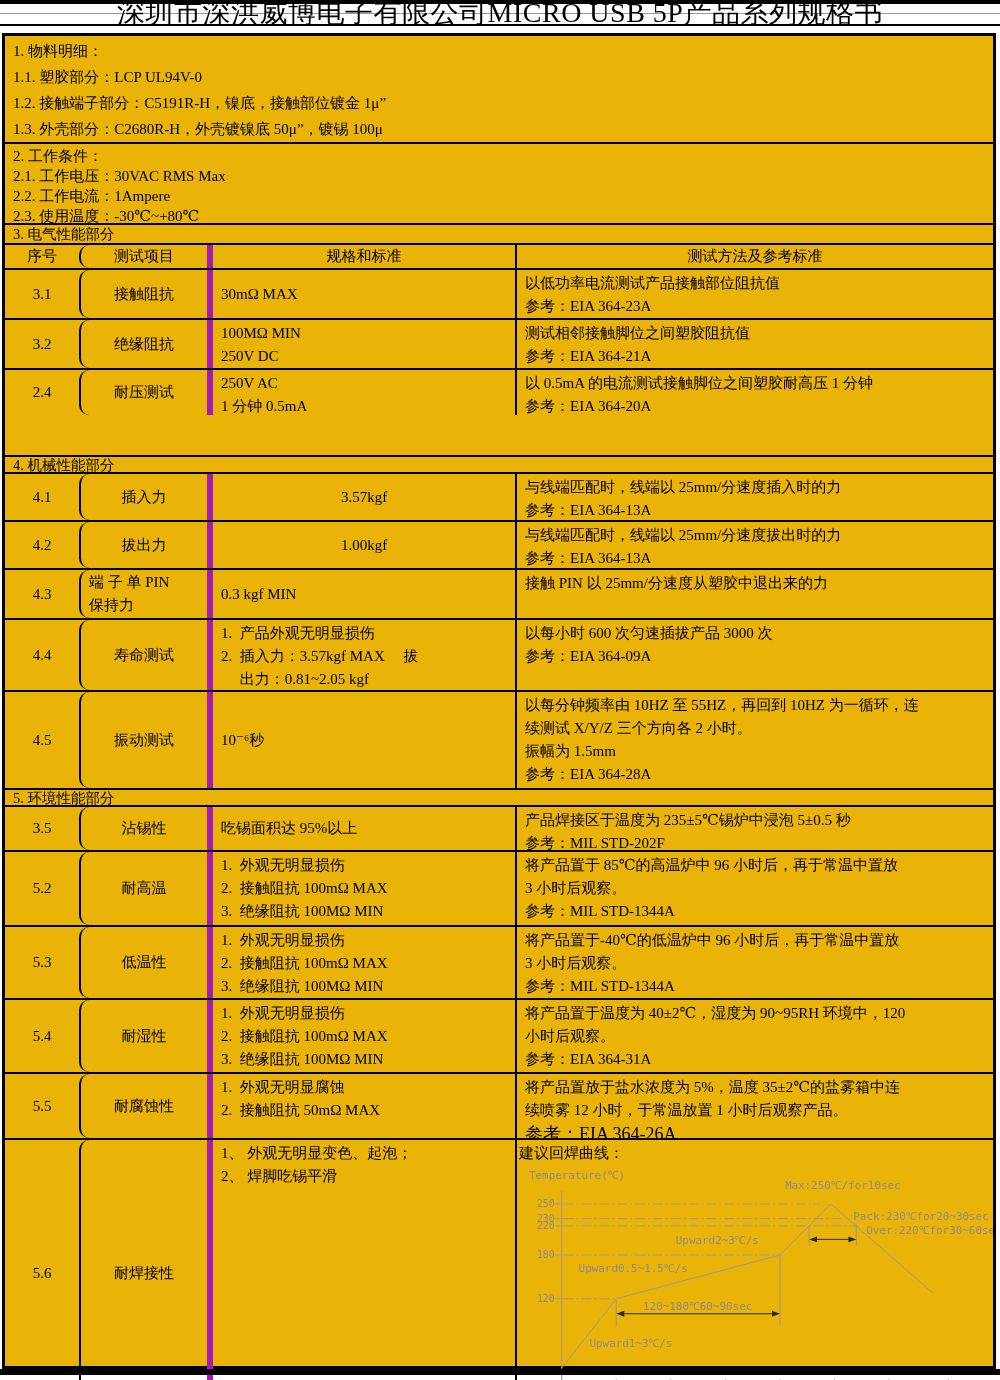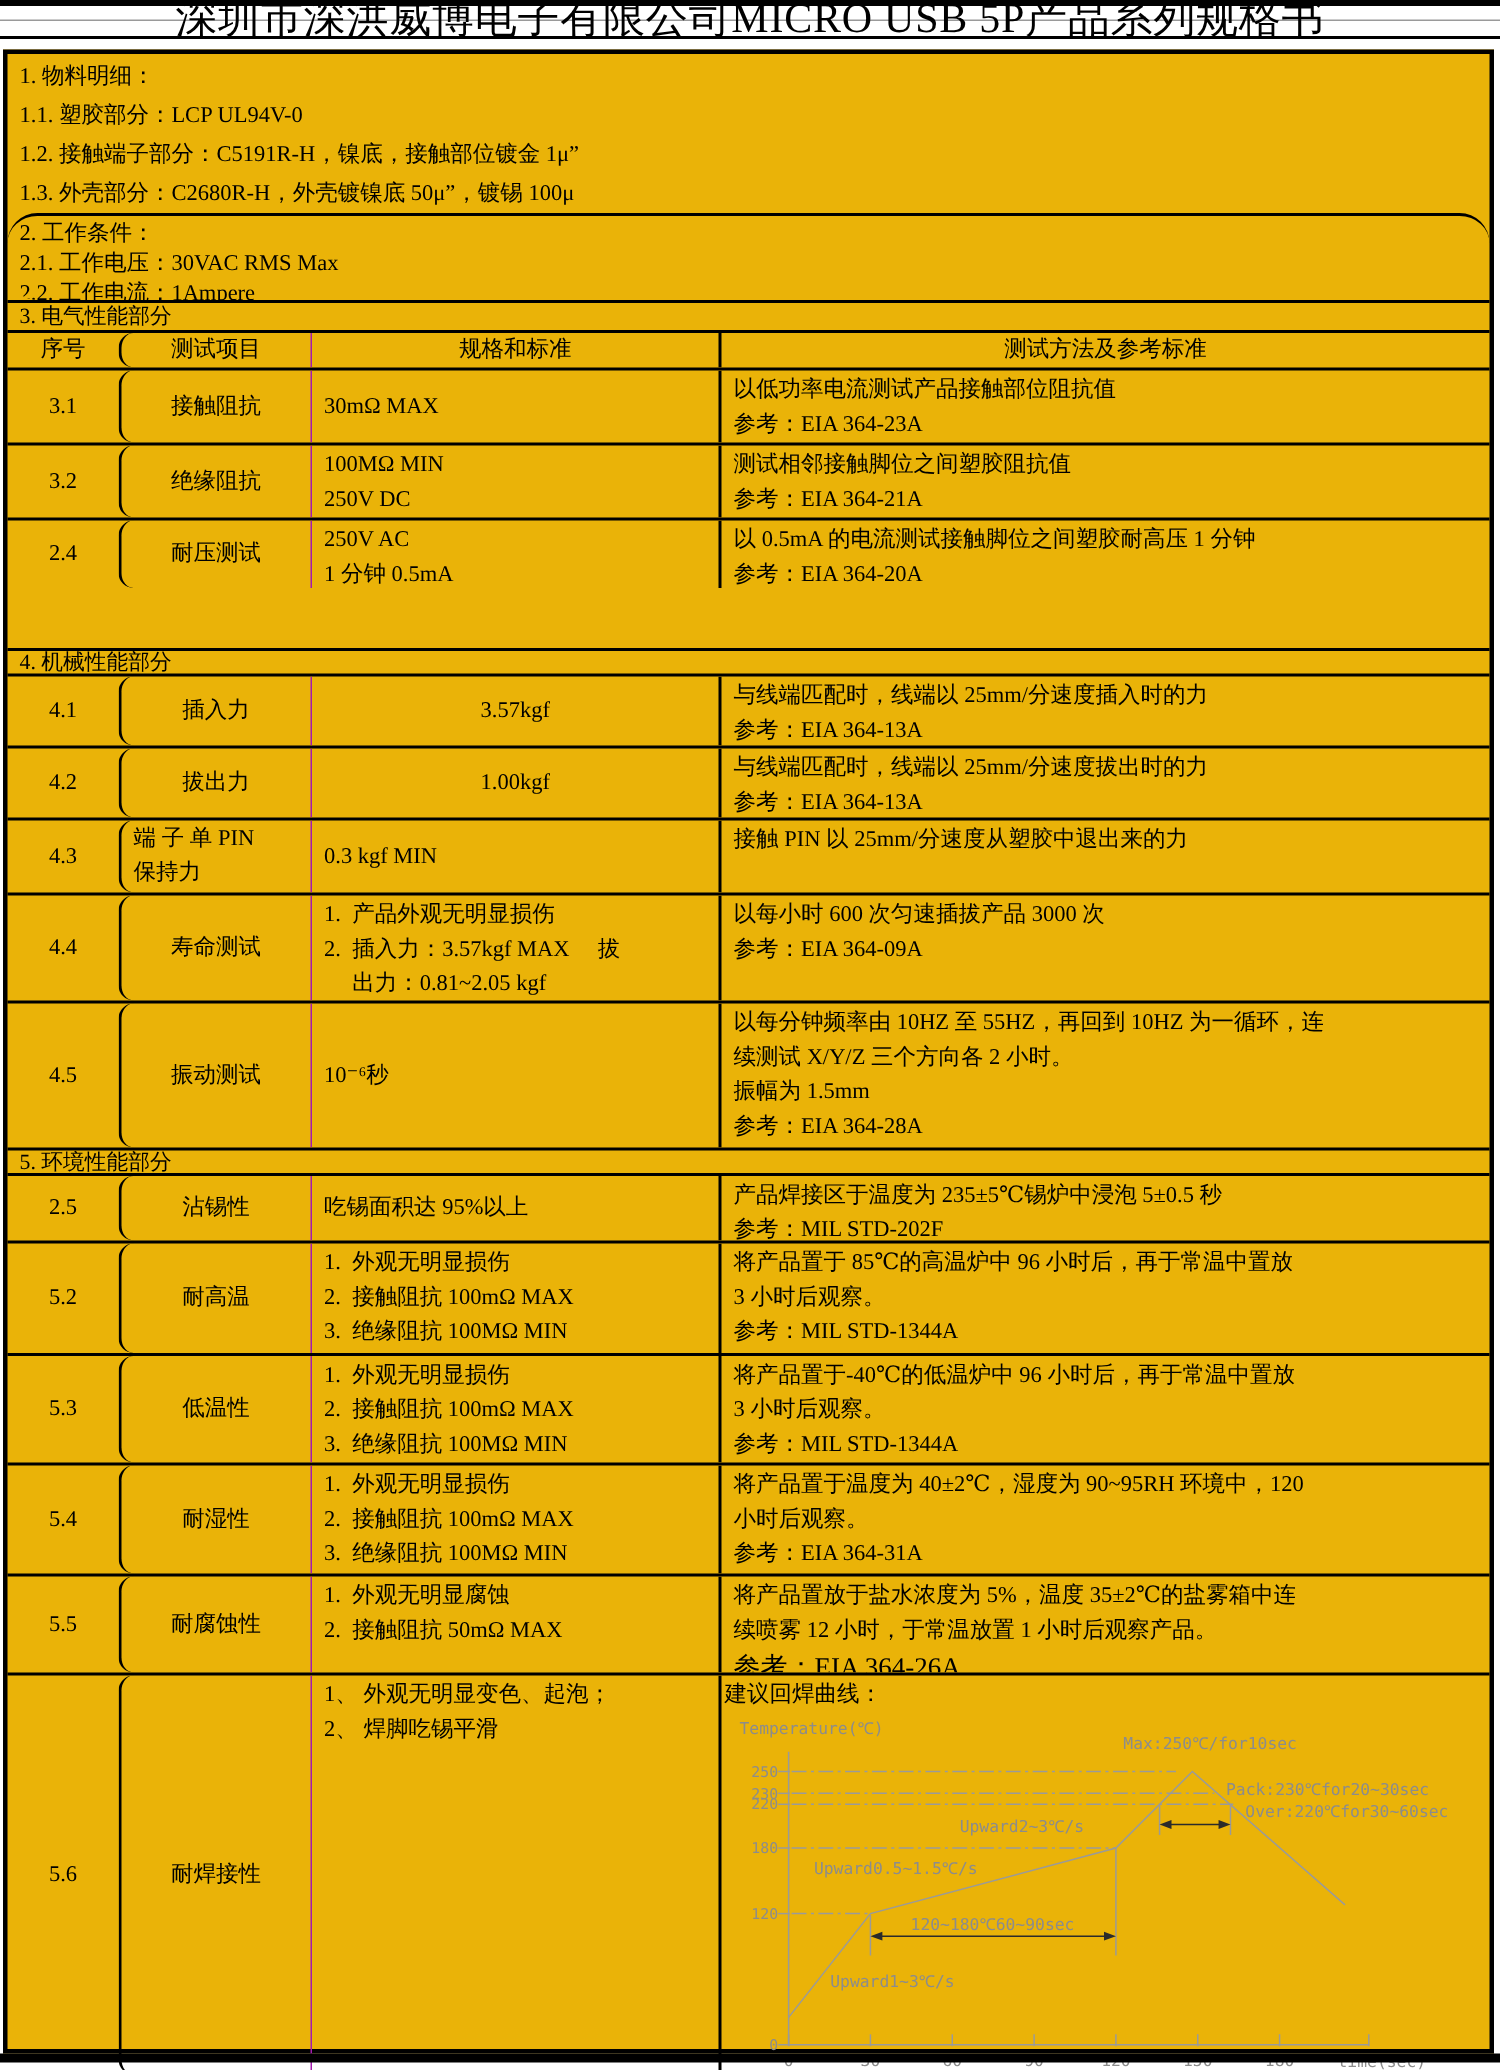--- a/index.html
+++ b/index.html
@@ -17,21 +17,21 @@
   .spec-table>*{box-sizing:border-box;border-top:2px solid #000;}
   .spec-table>*:first-child{border-top:none;}
 
   .intro-block{padding:2px 0 0 8px;font-size:15px;overflow:hidden;}
   .sec-label{padding-left:8px;font-size:14.5px;overflow:hidden;}
 
   .trow{display:flex;overflow:hidden;}
   .cell{height:100%;box-sizing:border-box;overflow:hidden;font-size:15px;line-height:23px;}
   .c1{width:74px;}
   .c2{width:128px;border-left:2px solid #000;border-radius:10px;}
-  .c3{width:272px;border-left:1px solid #a21caf;}
+  .c3{width:308px;border-left:6px solid #a21caf;}
   .c4{flex:1;border-left:2px solid #000;}
   .vc{display:flex;flex-direction:column;justify-content:center;}
   .hc{text-align:center;}
   .padl{padding-left:8px;}
   .padt{padding-top:2px;}
   .hdr .cell{display:flex;align-items:center;justify-content:center;font-size:15px;}
   .tline{white-space:pre;}
   .tline.big{font-size:18px;line-height:25px;}
   .chart-wrap{padding:2px 0 0 2px;}
   .chart-wrap svg{display:block;}
@@ -44,21 +44,21 @@
   <div class="rule-gray"></div>
   <h1 class="doc-title">深圳市深洪威博电子有限公司MICRO USB 5P产品系列规格书</h1>
   <div class="rule-black"></div>
   <div class="spec-table" id="spec-table">
       <div class="intro-block" style="height: 106px; line-height: 26px;">
         <div class="tline">1. 物料明细：</div>
         <div class="tline">1.1. 塑胶部分：LCP UL94V-0</div>
         <div class="tline">1.2. 接触端子部分：C5191R-H，镍底，接触部位镀金 1μ”</div>
         <div class="tline">1.3. 外壳部分：C2680R-H，外壳镀镍底 50μ”，镀锡 100μ</div>
       </div>
-      <div class="intro-block" style="height: 58px; line-height: 20px; border-radius: 20px;">
+      <div class="intro-block" style="height: 81px; line-height: 20px;">
         <div class="tline">2. 工作条件：</div>
         <div class="tline">2.1. 工作电压：30VAC RMS Max</div>
         <div class="tline">2.2. 工作电流：1Ampere</div>
         <div class="tline">2.3. 使用温度：-30℃~+80℃</div>
       </div>
       <div class="sec-label" style="height: 20px; line-height: 19px;">3. 电气性能部分</div>
       <div class="trow hdr" style="height: 25px;">
         <div class="cell c1">序号</div>
         <div class="cell c2">测试项目</div>
         <div class="cell c3">规格和标准</div>
@@ -187,21 +187,21 @@
         <div class="cell c4 padt padl">
           <div class="tline">以每分钟频率由 10HZ 至 55HZ，再回到 10HZ 为一循环，连</div>
           <div class="tline">续测试 X/Y/Z 三个方向各 2 小时。</div>
           <div class="tline">振幅为 1.5mm</div>
           <div class="tline">参考：EIA 364-28A</div>
         </div>
       </div>
       <div class="sec-label" style="height: 17px; line-height: 16px;">5. 环境性能部分</div>
       <div class="trow" style="height: 45px;">
         <div class="cell c1 vc hc">
-          <div class="tline">2.5</div>
+          <div class="tline">3.5</div>
         </div>
         <div class="cell c2 vc hc">
           <div class="tline">沾锡性</div>
         </div>
         <div class="cell c3 vc padl">
           <div class="tline">吃锡面积达 95%以上</div>
         </div>
         <div class="cell c4 padt padl">
           <div class="tline">产品焊接区于温度为 235±5℃锡炉中浸泡 5±0.5 秒</div>
           <div class="tline">参考：MIL STD-202F</div>

